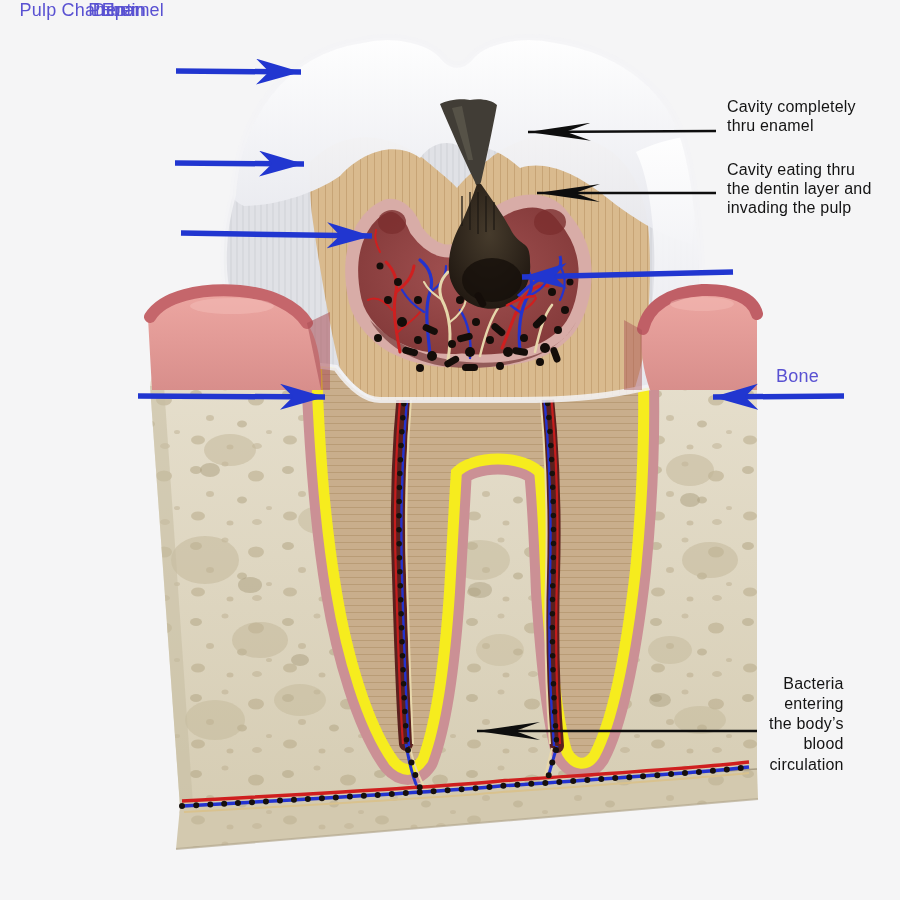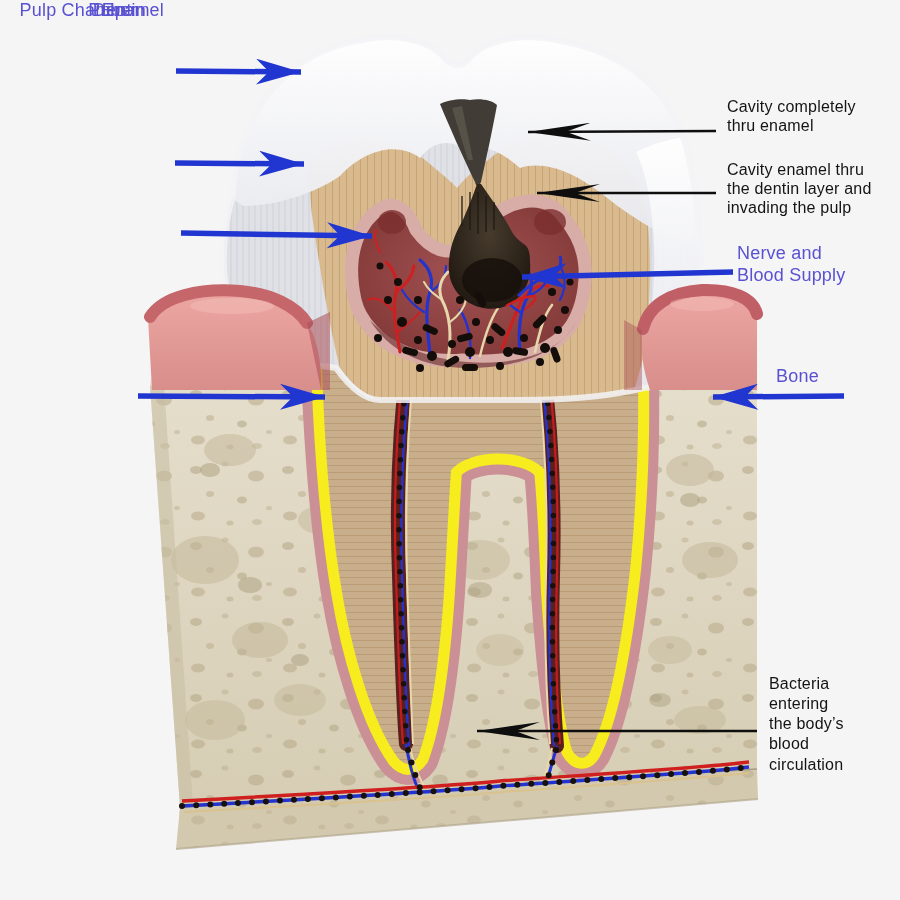--- a/index.html
+++ b/index.html
@@ -4,21 +4,21 @@
 <style>
   html,body{margin:0;padding:0;}
   body{width:900px;height:900px;overflow:hidden;background:#f5f5f6;
        font-family:"Liberation Sans", sans-serif;}
   .stage{position:relative;width:900px;height:900px;}
   .stage svg{position:absolute;left:0;top:0;}
   .label{position:absolute;white-space:pre-line;font-size:18px;line-height:1.22;
          letter-spacing:.2px;}
   .lbl-blue{color:var(--label_blue,#5951d2);}
   .lbl-black{color:var(--label_black,#141414);font-size:16px;line-height:1.2;}
-  .lbl-black.wide{line-height:1.26;}
+  .lbl-black.wide{line-height:1.26;text-align:right;}
   .ra{text-align:right;}
   .arrow-blue{stroke:var(--arrow_blue,#2136d0);stroke-width:5.5;fill:none;}
   .arrow-blue-head{fill:var(--arrow_blue,#2136d0);}
   .arrow-black{stroke:var(--arrow_black,#0e0e0e);stroke-width:2.6;fill:none;}
   .arrow-black-head{fill:var(--arrow_black,#0e0e0e);}
 </style>
 </head>
 <body>
 
 <div class="stage">
@@ -425,25 +425,23 @@
     <line x1="757" y1="731" x2="477" y2="731" class="arrow-black" marker-end="url(#mk)"></line>
   </g>
 </svg>
 
 <div class="label lbl-blue ra" style="left:4px;top:57;width:160px">Enamel</div>
 <div class="label lbl-blue ra" style="left:0;top:149;width:146px">Dentin</div>
 <div class="label lbl-blue ra" style="left:0;top:222;width:137px">Pulp Chamber</div>
 <div class="label lbl-blue ra" style="left:0;top:383;width:125px">Pulp</div>
 <div class="label lbl-black" style="left:727px;top:97px">Cavity completely
 thru enamel</div>
-<div class="label lbl-black" style="left:727px;top:160px">Cavity enamel thru
+<div class="label lbl-black" style="left:727px;top:160px">Cavity eating thru
 the dentin layer and
 invading the pulp</div>
-<div class="label lbl-blue" style="left:737px;top:243px">Nerve and
-Blood Supply</div>
 <div class="label lbl-blue" style="left:776px;top:366px">Bone</div>
 <div class="label lbl-black wide" style="left:769px;top:674px">Bacteria
 entering
 the body’s
 blood
 circulation</div>
 
 </div>
 
 </body></html>

